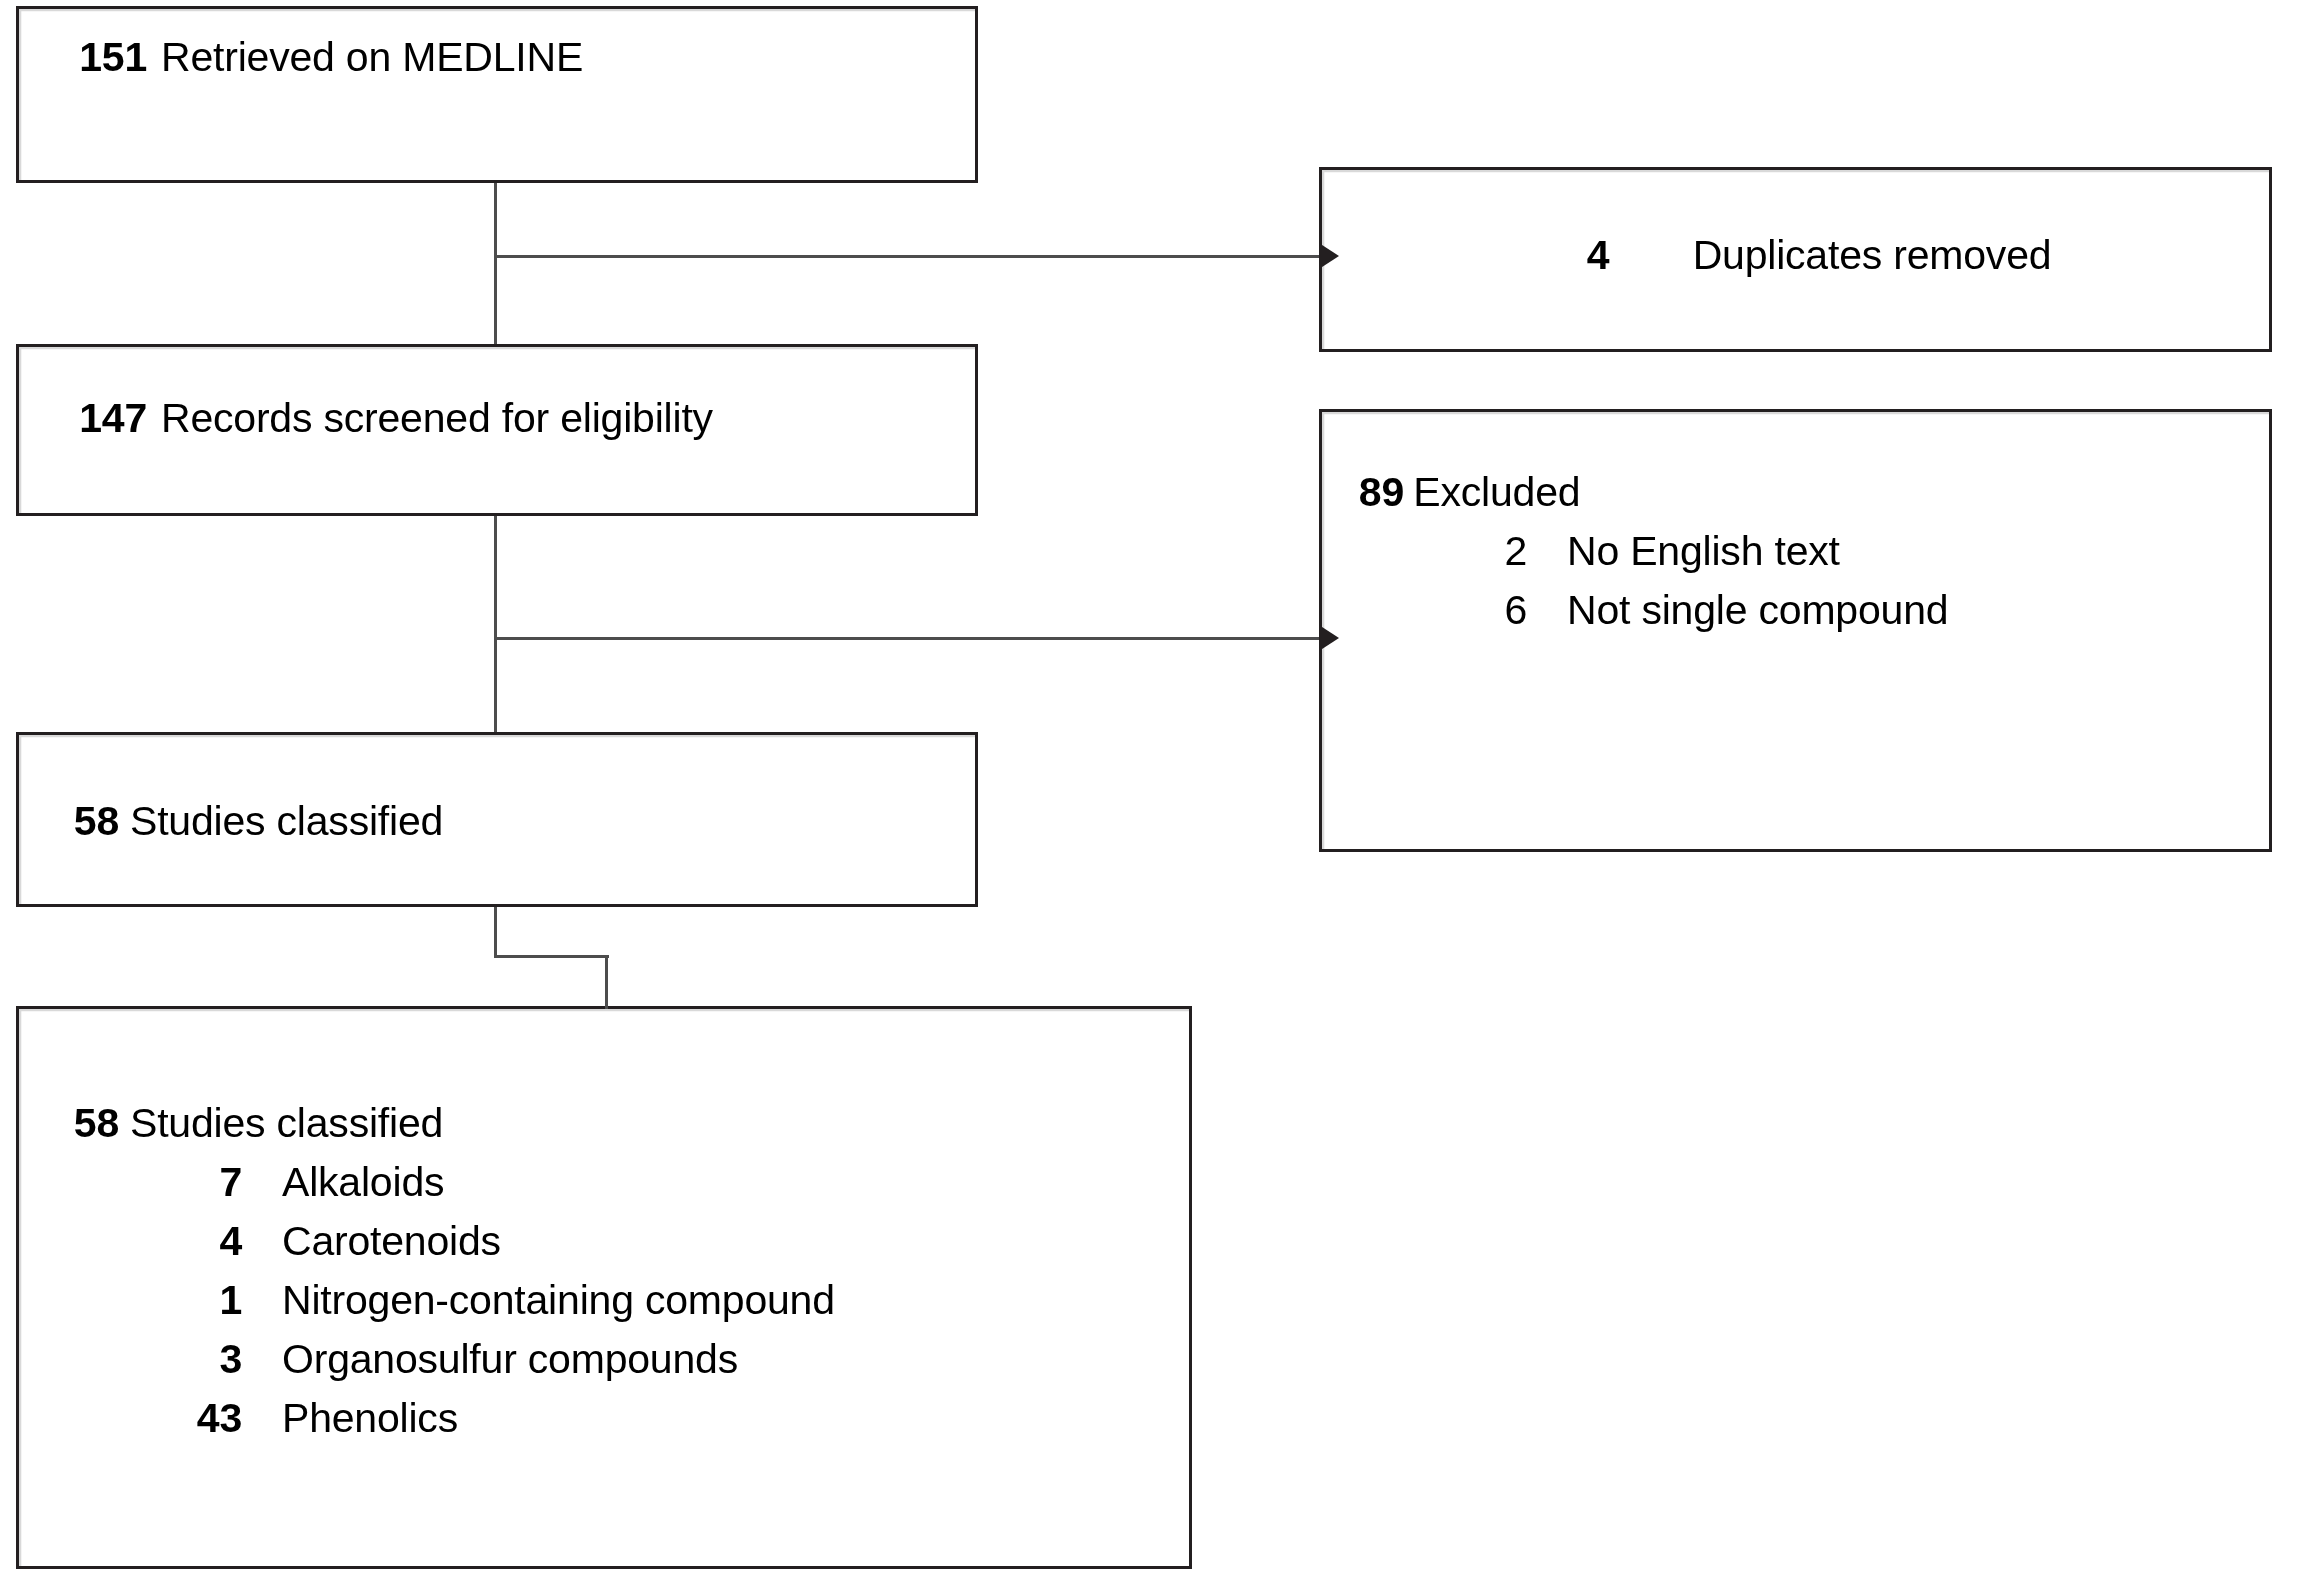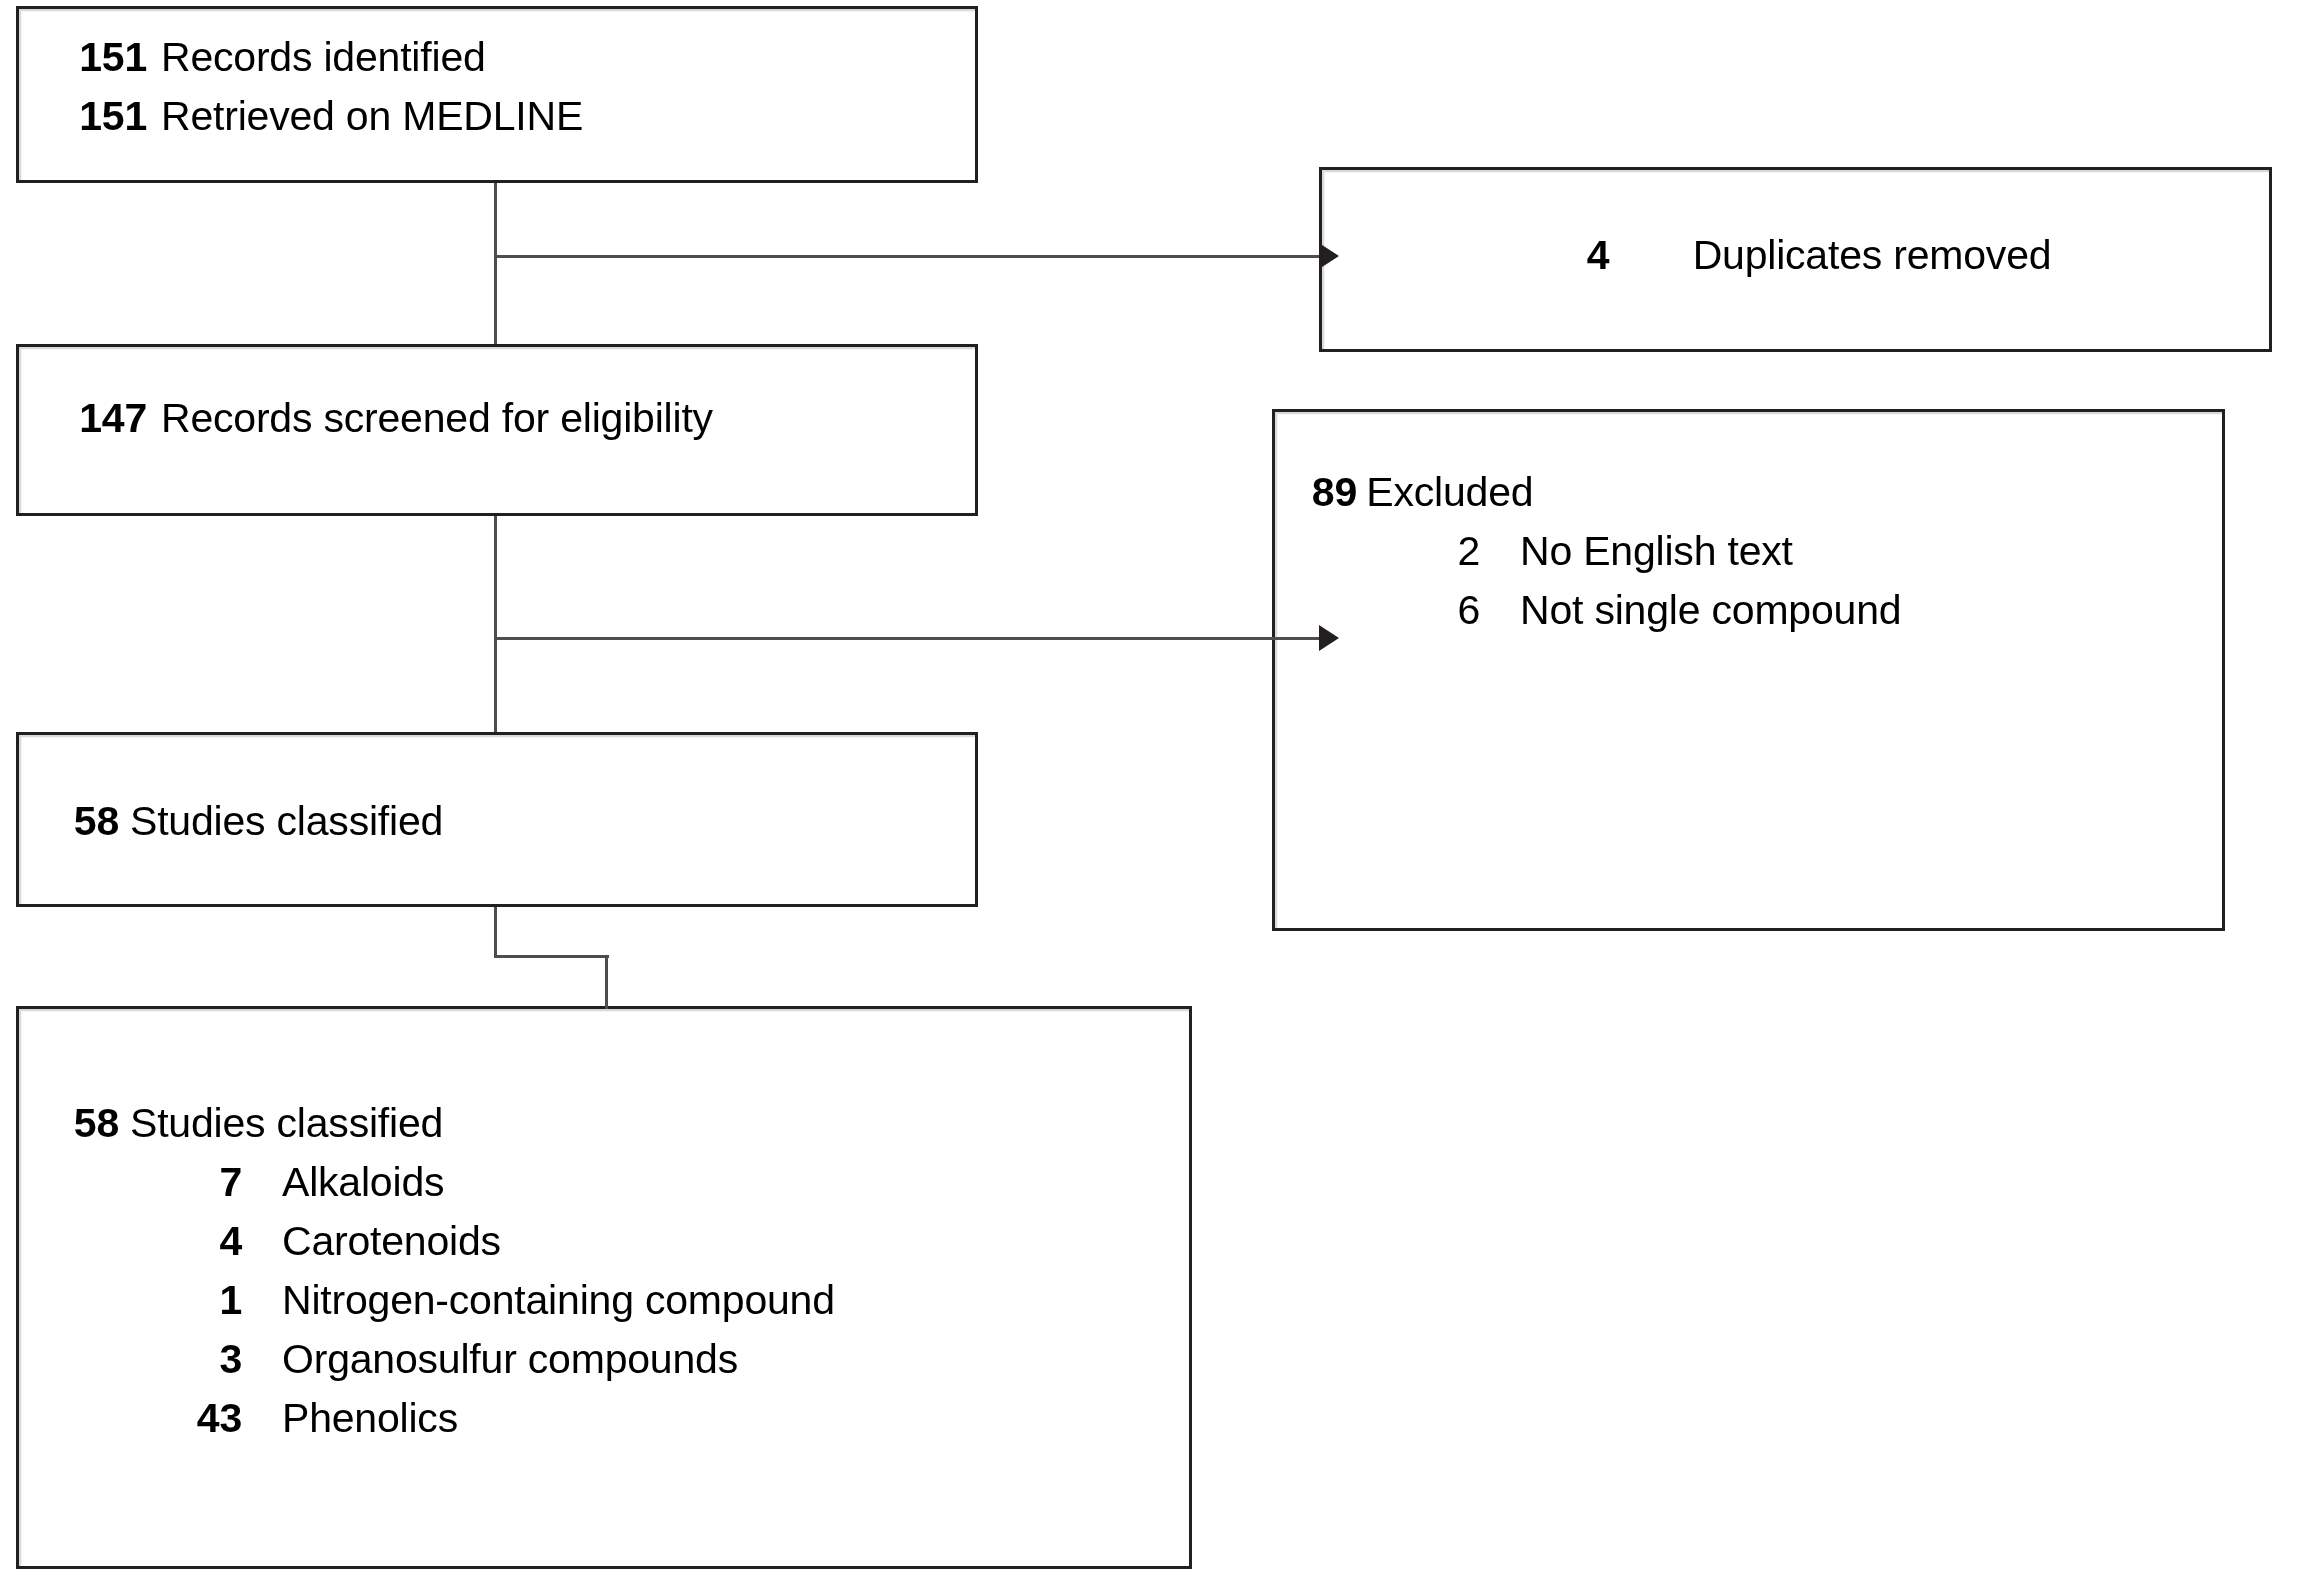--- a/index.html
+++ b/index.html
@@ -73,21 +73,21 @@
   #box4 .sub .num { width: 194px; }
   #box4 .sub .lbl { padding-left: 40px; }
 
   
   #box5 { left: 1319px; top: 167px; width: 953px; height: 185px; }
   #box5 .lines { top: 56px; left: 12px; text-align: center; text-decoration: underline; }
   #box5 .line .num { width: 93px; text-align: center; }
   #box5 .line .lbl { padding-left: 48px; }
 
   
-  #box6 { left: 1272px; top: 409px; width: 953px; height: 522px; }
+  #box6 { left: 1319px; top: 409px; width: 953px; height: 443px; }
   #box6 .lines { top: 51px; left: 11px; }
   #box6 .head .num { width: 71px; }
   #box6 .head .lbl { padding-left: 9.3px; }
   #box6 .sub .num { width: 194px; font-weight: normal; }
   #box6 .sub .lbl { padding-left: 40px; }
 
   
   .vline {
     position: absolute;
     width: 3.1px;
@@ -122,21 +122,20 @@
   #h3 { left: 494px; top: 955px; width: 115px; }
   #v4 { left: 605px; top: 955px; height: 54px; }
 </style>
 </head>
 <body>
 
 <div id="stage">
 
   <div class="fbox" id="box1">
     <div class="lines">
-      <span class="line"><span class="num">151</span><span class="lbl">Records identified</span></span>
       <span class="line"><span class="num">151</span><span class="lbl">Retrieved on MEDLINE</span></span>
     </div>
   </div>
 
   <div class="fbox" id="box2">
     <div class="lines">
       <span class="line"><span class="num">147</span><span class="lbl">Records screened for eligibility</span></span>
     </div>
   </div>
 

